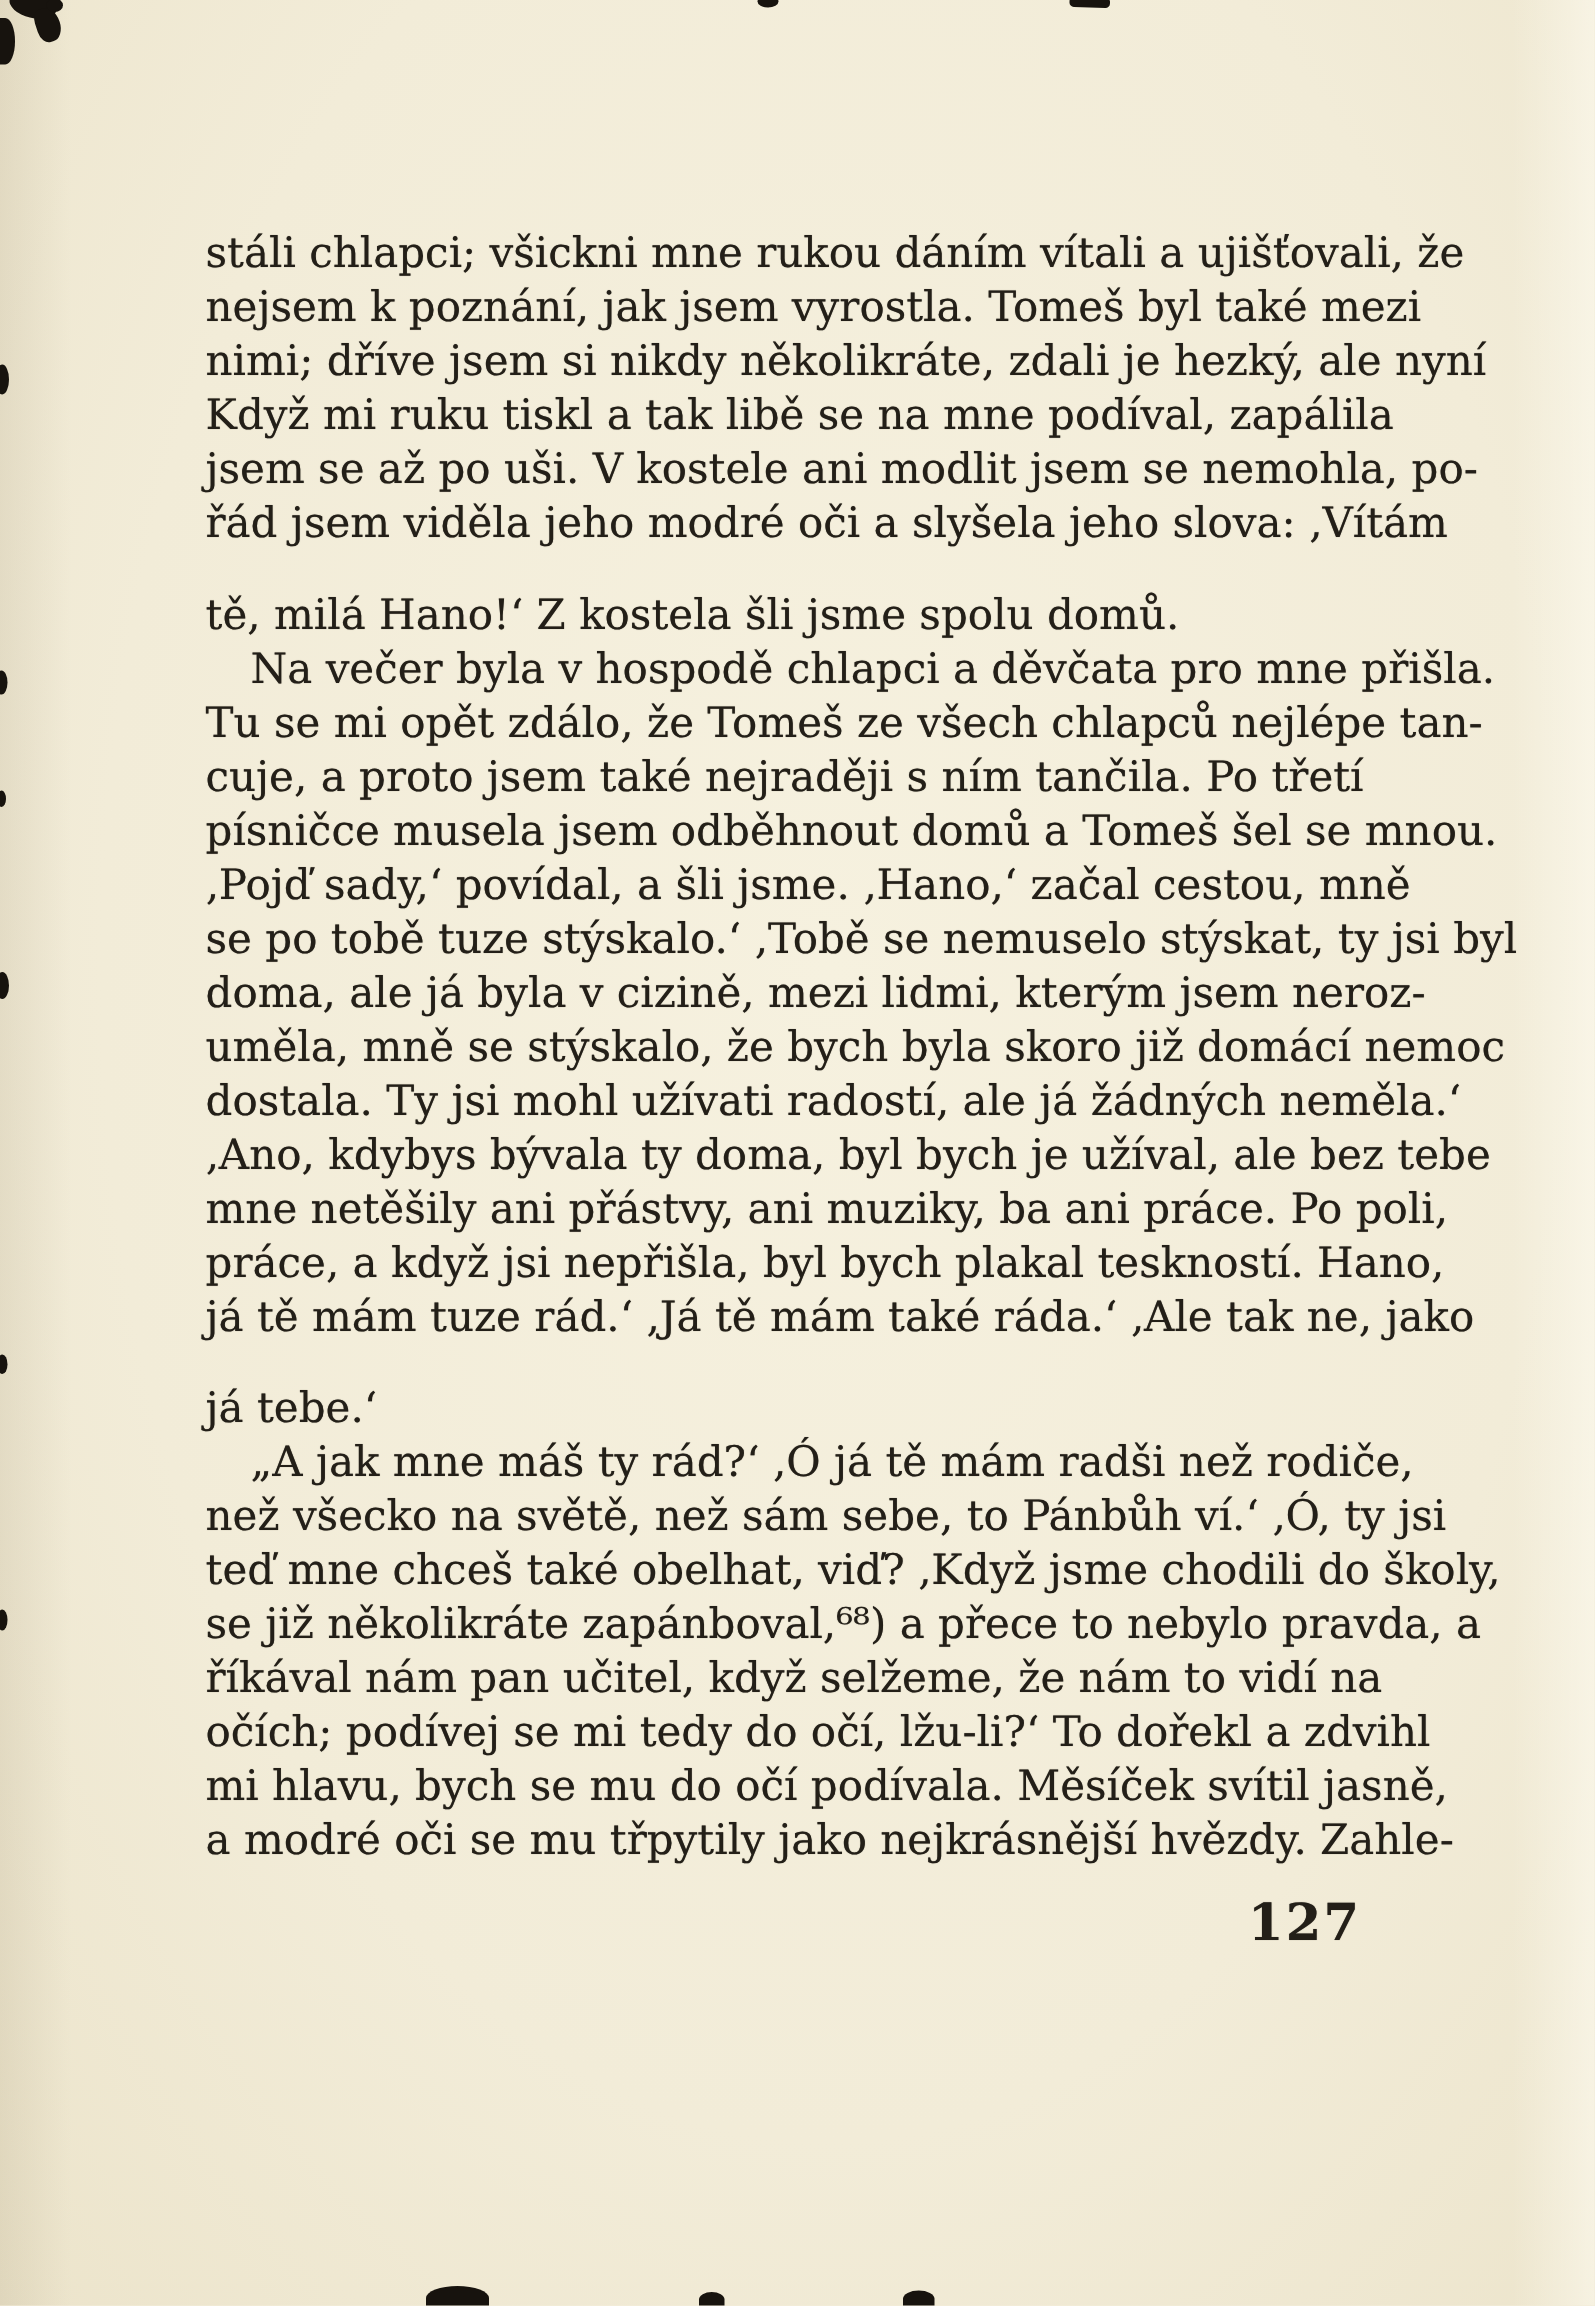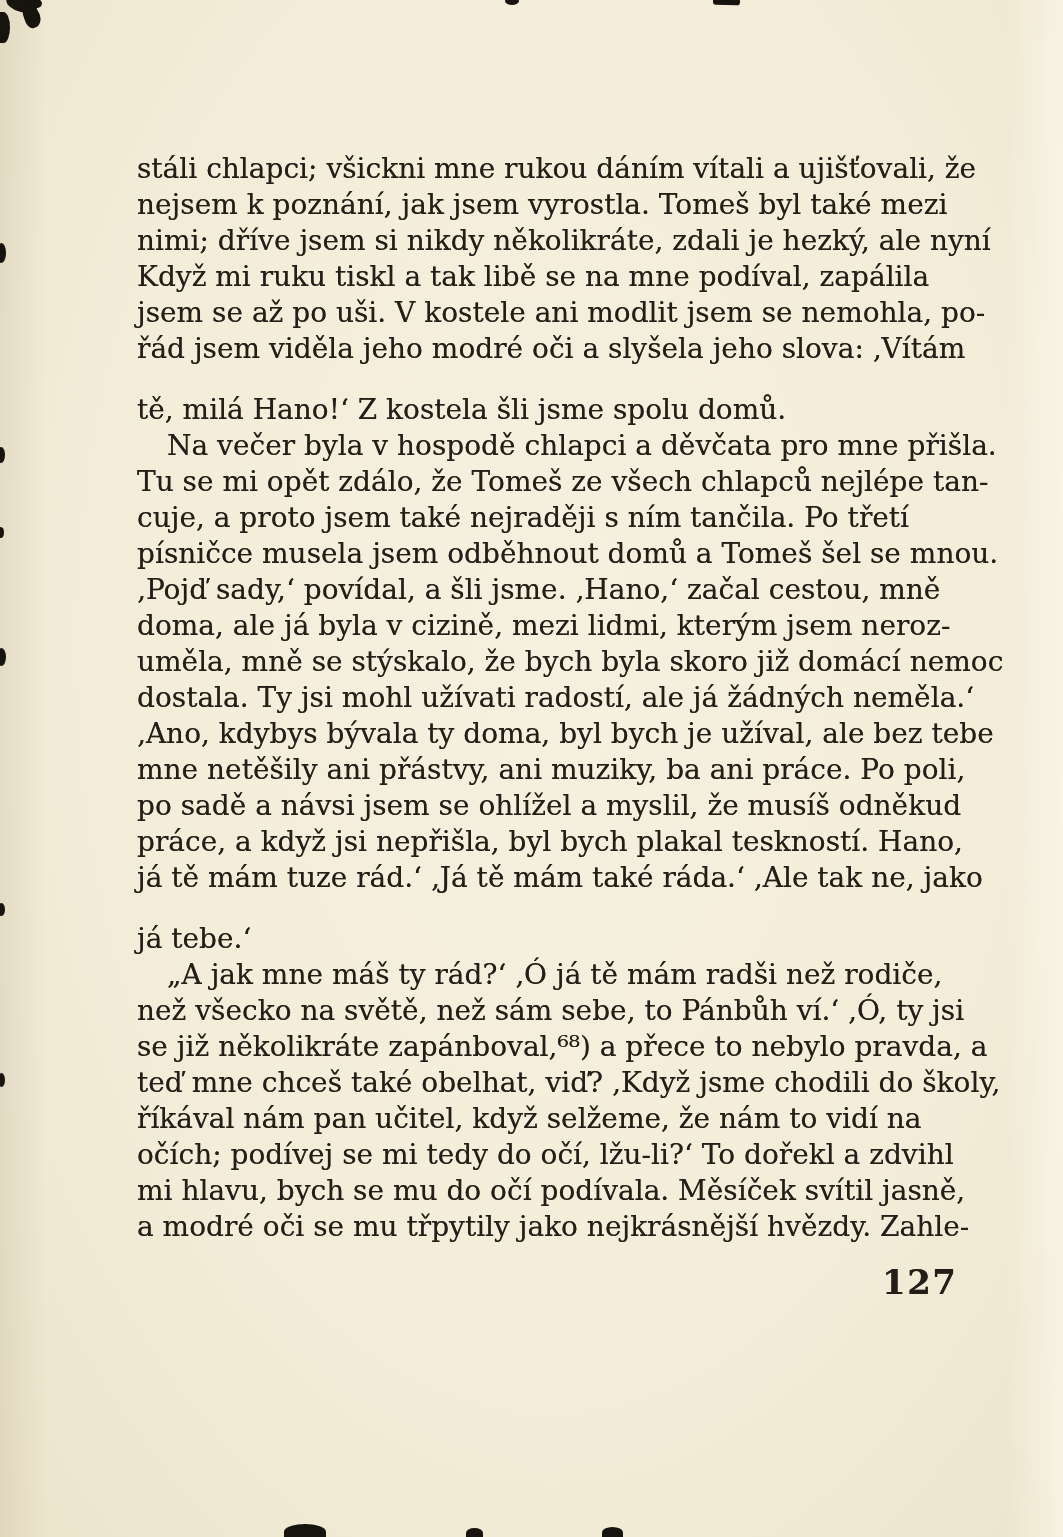--- a/index.html
+++ b/index.html
@@ -33,21 +33,21 @@
     height: 36px;
     text-align: justify;
     text-align-last: justify;
     white-space: nowrap;
   }
   .line.last { text-align-last: left; margin-top: 25px; }
   .line.indent { padding-left: 30px; }
 
   .page-number {
     position: absolute;
-    left: 882px;
+    left: 832px;
     top: 1265px;
     font-size: 34px;
     line-height: 1;
     font-weight: bold;
     letter-spacing: 1.5px;
     text-shadow: 0 0 0.5px rgba(32,27,18,0.65);
   }
 
   .artifact {
     position: absolute;
@@ -68,35 +68,35 @@
         <div class="line">jsem se až po uši. V kostele ani modlit jsem se nemohla, po-</div>
         <div class="line">řád jsem viděla jeho modré oči a slyšela jeho slova: ‚Vítám</div>
         <div class="line last">tě, milá Hano!‘ Z kostela šli jsme spolu domů.</div>
       </div>
       <div class="paragraph">
         <div class="line indent">Na večer byla v hospodě chlapci a děvčata pro mne přišla.</div>
         <div class="line">Tu se mi opět zdálo, že Tomeš ze všech chlapců nejlépe tan-</div>
         <div class="line">cuje, a proto jsem také nejraději s ním tančila. Po třetí</div>
         <div class="line">písničce musela jsem odběhnout domů a Tomeš šel se mnou.</div>
         <div class="line">‚Pojď sady,‘ povídal, a šli jsme. ‚Hano,‘ začal cestou, mně</div>
+        <div class="line">se po tobě tuze stýskalo.‘ ‚Tobě se nemuselo stýskat, ty jsi byl</div>
         <div class="line">doma, ale já byla v cizině, mezi lidmi, kterým jsem neroz-</div>
         <div class="line">uměla, mně se stýskalo, že bych byla skoro již domácí nemoc</div>
         <div class="line">dostala. Ty jsi mohl užívati radostí, ale já žádných neměla.‘</div>
         <div class="line">‚Ano, kdybys bývala ty doma, byl bych je užíval, ale bez tebe</div>
         <div class="line">mne netěšily ani přástvy, ani muziky, ba ani práce. Po poli,</div>
-        <div class="line">po sadě a návsi jsem se ohlížel a myslil, že musíš odněkud</div>
         <div class="line">práce, a když jsi nepřišla, byl bych plakal teskností. Hano,</div>
         <div class="line">já tě mám tuze rád.‘ ‚Já tě mám také ráda.‘ ‚Ale tak ne, jako</div>
         <div class="line last">já tebe.‘</div>
       </div>
       <div class="paragraph">
         <div class="line indent">„A jak mne máš ty rád?‘ ‚Ó já tě mám radši než rodiče,</div>
         <div class="line">než všecko na světě, než sám sebe, to Pánbůh ví.‘ ‚Ó, ty jsi</div>
+        <div class="line">teď mne chceš také obelhat, viď? ‚Když jsme chodili do školy,</div>
         <div class="line">se již několikráte zapánboval,⁶⁸) a přece to nebylo pravda, a</div>
-        <div class="line">teď mne chceš také obelhat, viď? ‚Když jsme chodili do školy,</div>
         <div class="line">říkával nám pan učitel, když selžeme, že nám to vidí na</div>
         <div class="line">očích; podívej se mi tedy do očí, lžu-li?‘ To dořekl a zdvihl</div>
         <div class="line">mi hlavu, bych se mu do očí podívala. Měsíček svítil jasně,</div>
         <div class="line">a modré oči se mu třpytily jako nejkrásnější hvězdy. Zahle-</div>
       </div>
     </main>
 
   <div class="page-number" style="color: rgb(35, 31, 24);">127</div>
 
   <div class="artifact" style="left:6px; top:-5px; width:32px; height:17px; border-radius:50%; transform:rotate(14deg);"></div>

